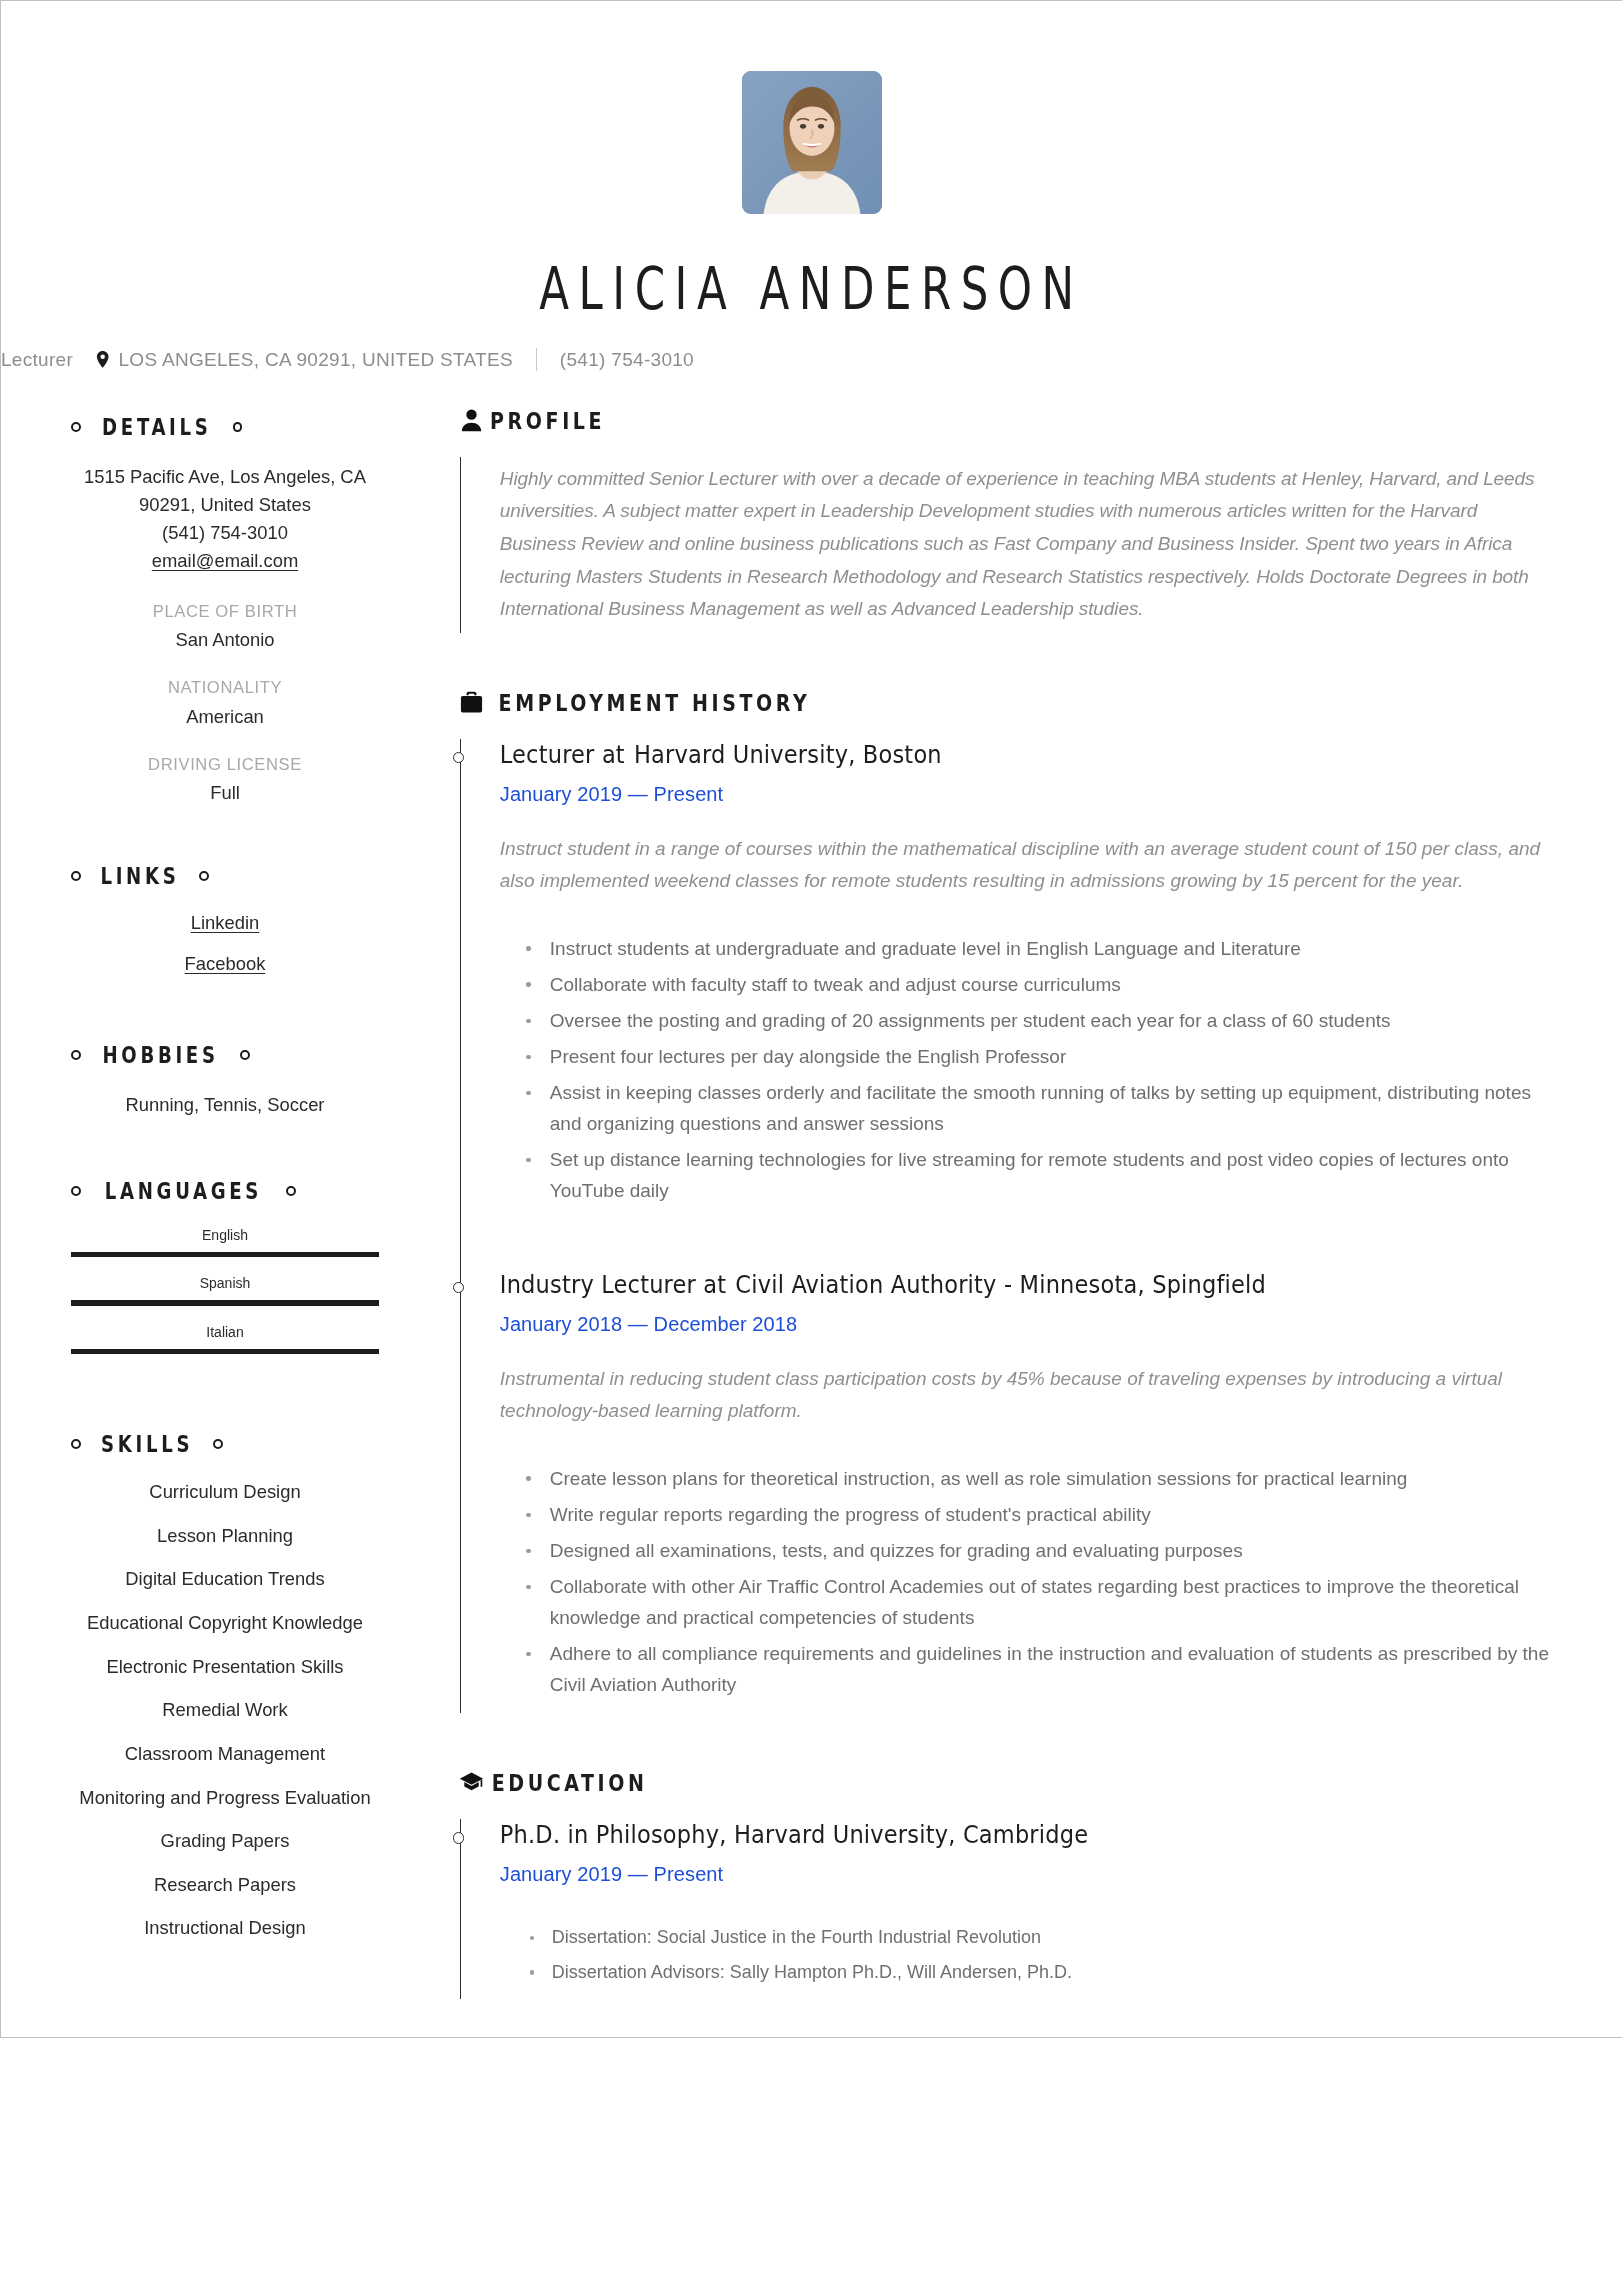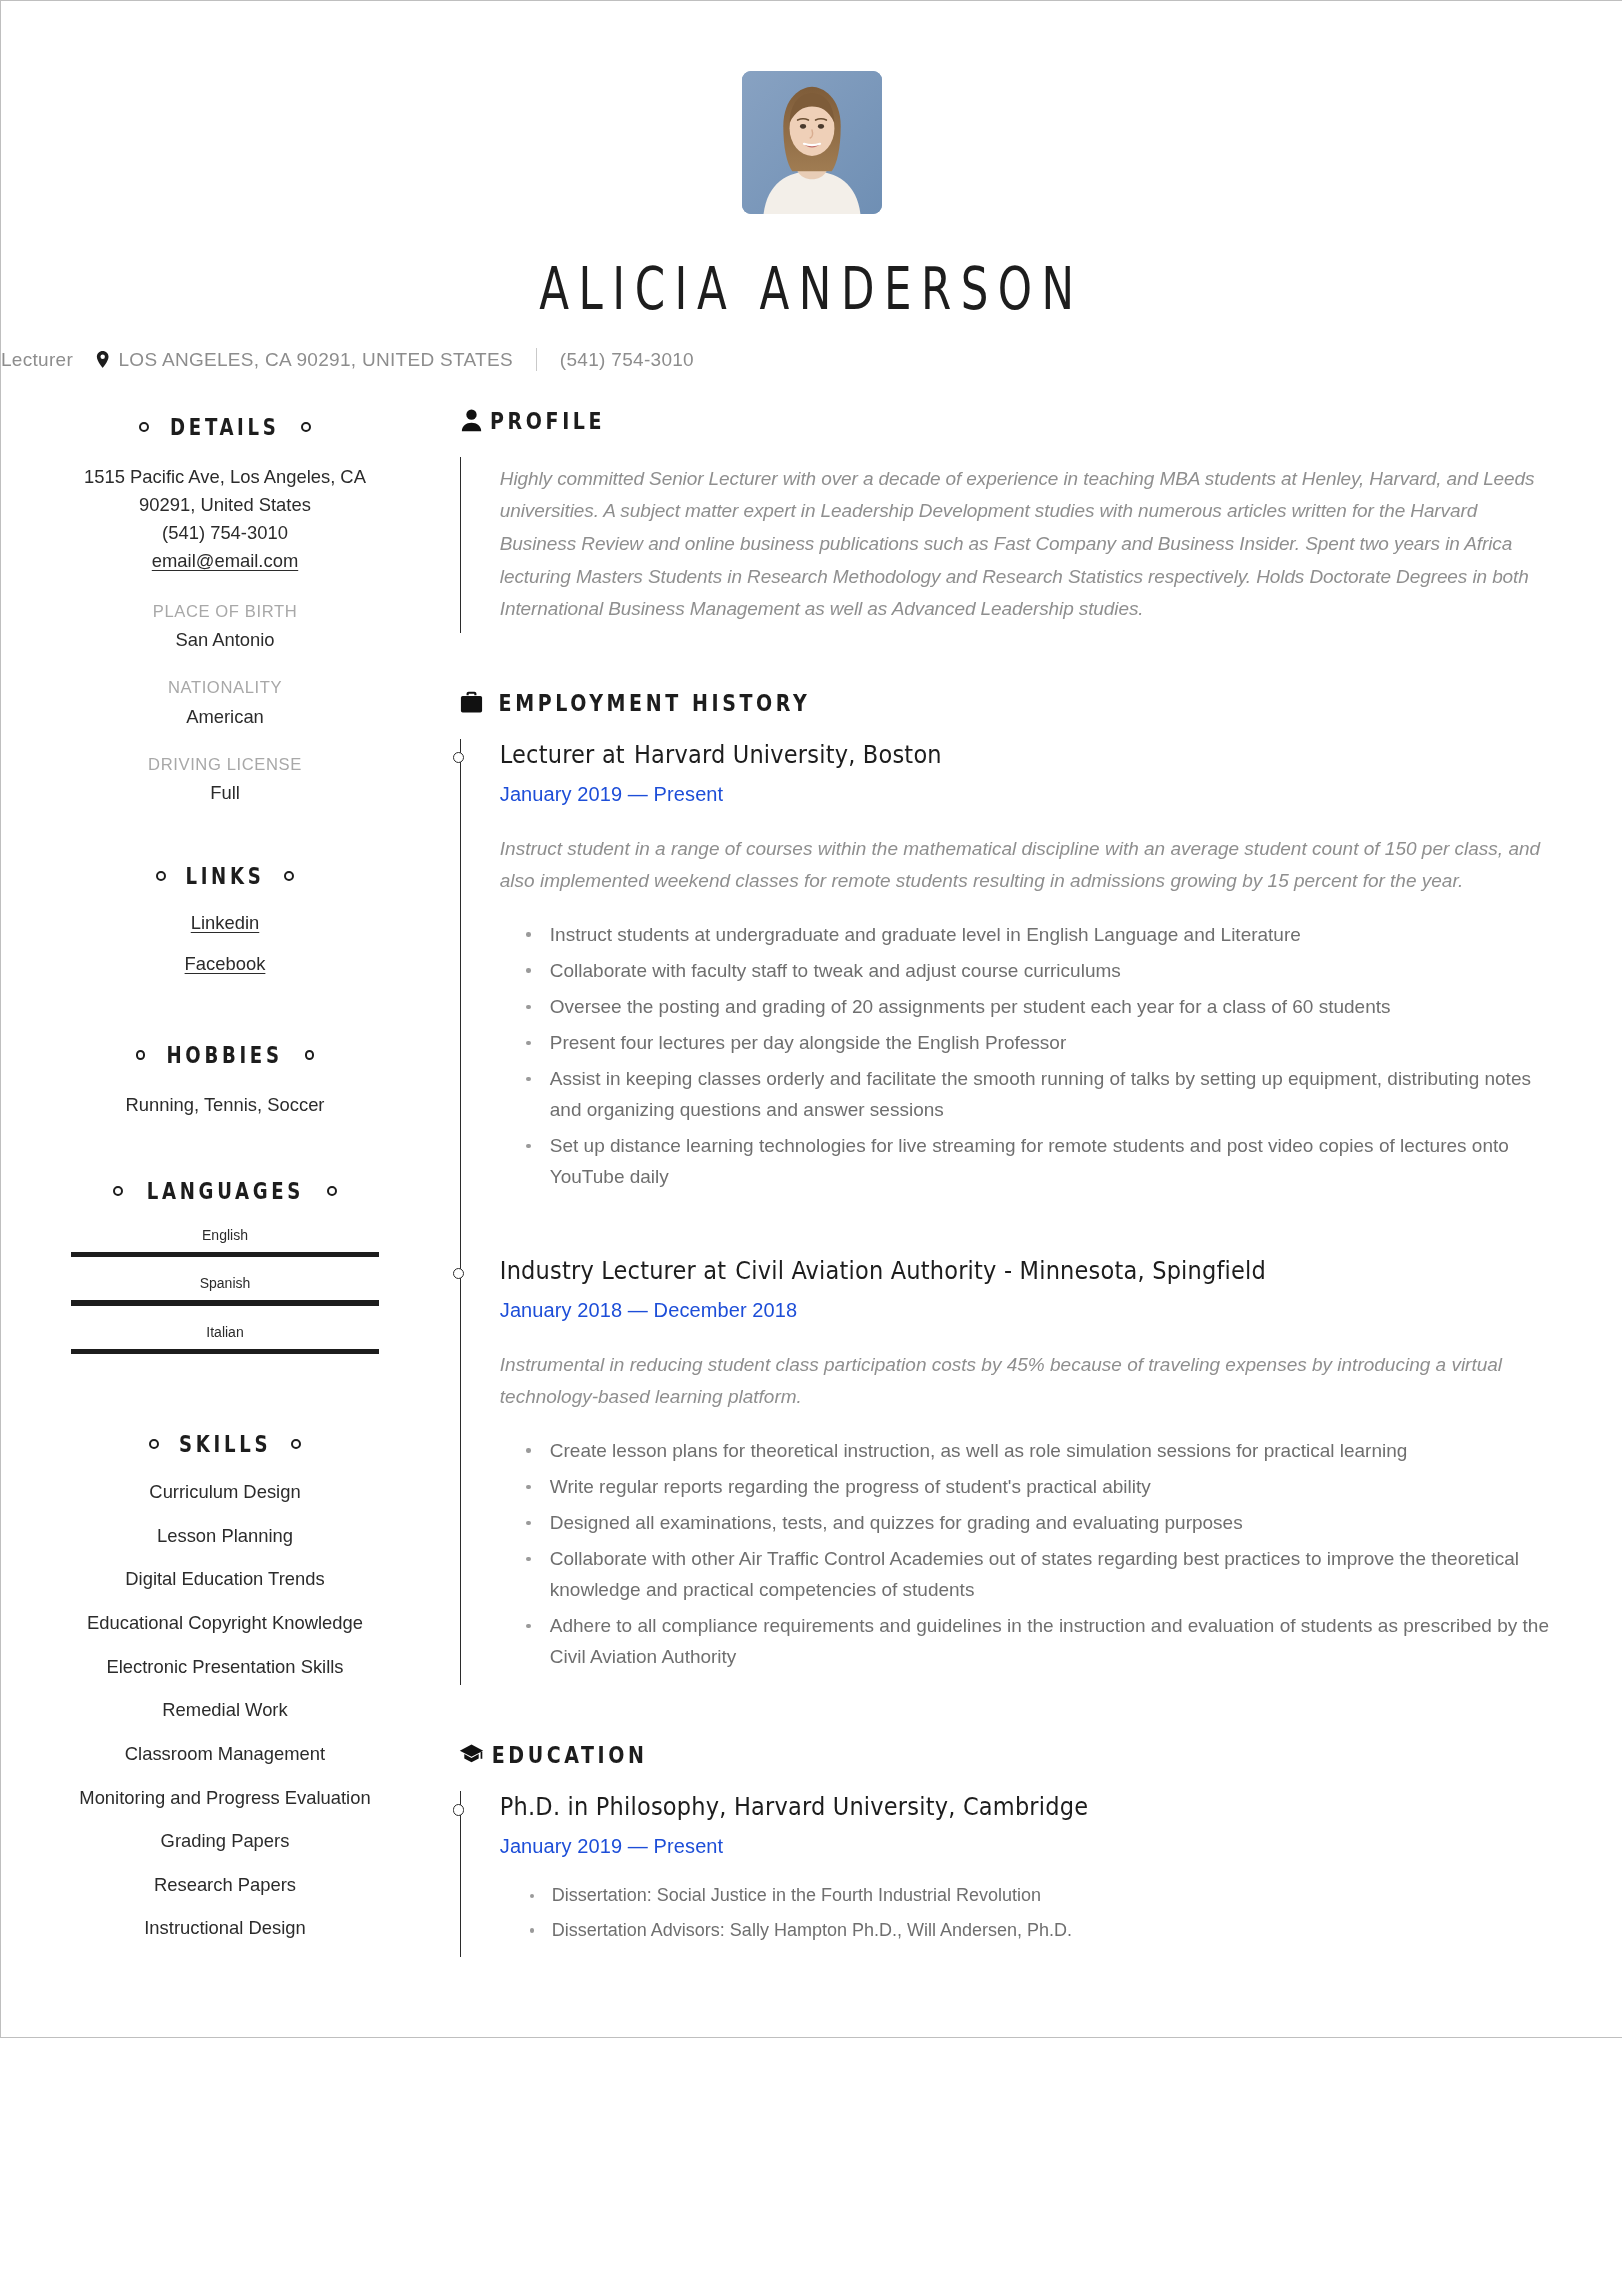--- a/index.html
+++ b/index.html
@@ -82,21 +82,21 @@
   .main {
     flex: 1;
     padding-left: 79px;
     padding-top: 7.2px;
   }
 
   
   .side-heading {
     display: flex;
     align-items: center;
-    justify-content: center;
+    justify-content: flex-start;
     gap: 15px;
     margin-bottom: 23px;
   }
   .side-heading .ring {
     width: 9.9px; height: 9.9px;
     border: 2.3px solid #1d1d1d;
     border-radius: 50%;
     flex: 0 0 auto;
   }
   .side-heading .txt {
@@ -219,21 +219,21 @@
     margin-top: 12.5px;
     letter-spacing: 0.1px;
   }
   .entry-desc {
     font-style: italic;
     font-size: 19px;
     line-height: 1.68;
     color: #8f8f8f;
     margin-top: 27px;
   }
-  .entry-bullets { margin-top: 23px; padding-left: 23px; }
+  .entry-bullets { margin-top: 37px; padding-left: 23px; }
   .entry-bullets li {
     list-style: none;
     position: relative;
     font-size: 19px;
     line-height: 1.62;
     color: #6f6f6f;
     margin-bottom: 5.4px;
     padding-left: 27px;
   }
   .entry-bullets li::before {

